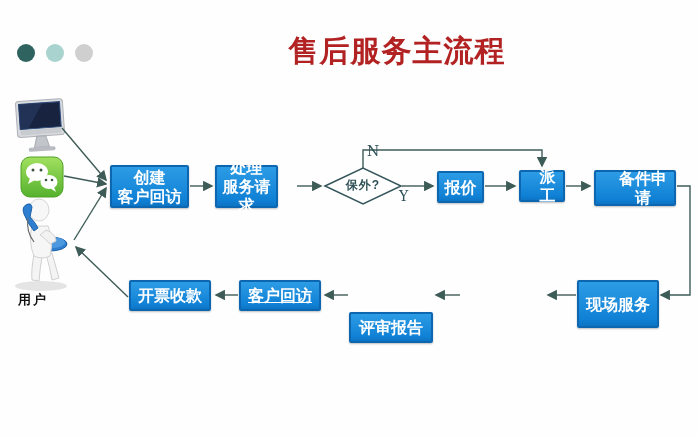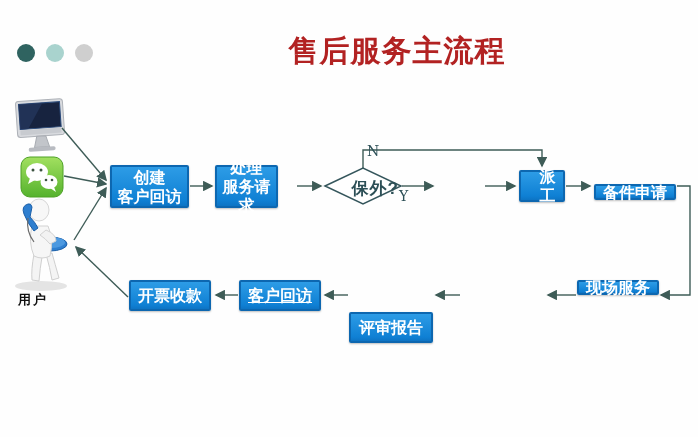--- a/index.html
+++ b/index.html
@@ -22,22 +22,22 @@
   }
   svg.overlay{position:absolute;left:0;top:0;z-index:1;}
   .fbox{
     position:absolute;z-index:2;display:flex;align-items:center;justify-content:center;
     background:linear-gradient(180deg,#2d9ce6 0%,#0f80d4 85%,#0d74c4 100%);
     border:2px solid #0d67b0;border-radius:2px;color:#ffffff;font-weight:bold;
     text-align:center;font-size:16px;line-height:19px;white-space:pre-line;
     box-shadow:0 1px 2px rgba(0,0,0,0.25);box-sizing:border-box;
   }
   .decision-label{
-    position:absolute;z-index:2;left:327px;top:177px;width:72px;text-align:right;
-    font-size:17px;font-weight:bold;color:#2c4f56;letter-spacing:1px;
+    position:absolute;z-index:2;left:327px;top:177px;width:72px;text-align:center;
+    font-size:12px;font-weight:bold;color:#2c4f56;letter-spacing:1px;
   }
   .branch-label{
     position:absolute;z-index:2;font-size:14px;color:#2c4f56;
     font-family:"DejaVu Serif", serif;
   }
   .n-label{left:367px;top:143px;}
   .y-label{left:399px;top:188px;}
 </style>
 </head>
 <body>
@@ -130,25 +130,26 @@
       <line x1="238" y1="295" x2="216" y2="295" marker-end="url(#arw)"></line>
       <line x1="128" y1="297" x2="76" y2="247" marker-end="url(#arw)"></line>
     </g>
     <polygon points="325,186 363,168 401,186 363,204" fill="#ffffff" stroke="#35565c" stroke-width="1.5"></polygon>
   </svg>
 
   <div class="fbox" style="left:110px;top:165px;width:79px;height:43px;">创建
 客户回访</div>
   <div class="fbox" style="left:215px;top:165px;width:63px;height:43px;">处理
 服务请求</div>
+  <div class="fbox" style="left:437px;top:171px;width:47px;height:32px;">报价</div>
   <div class="fbox" style="left:519px;top:170px;width:46px;height:32px;padding-left:11px;">派工</div>
-  <div class="fbox" style="left:594px;top:184px;width:82px;height:16px;">备件申请</div>
+  <div class="fbox" style="left:594px;top:170px;width:82px;height:36px;padding-left:16px;">备件申请</div>
 
   <div class="decision-label">保外?</div>
   <div class="branch-label n-label">N</div>
   <div class="branch-label y-label">Y</div>
 
-  <div class="fbox" style="left:577px;top:280px;width:82px;height:15px;">现场服务</div>
+  <div class="fbox" style="left:577px;top:280px;width:82px;height:48px;">现场服务</div>
   <div class="fbox" style="left:349px;top:280px;width:84px;height:31px;margin-top:32px;">评审报告</div>
   <div class="fbox" style="left:239px;top:280px;width:82px;height:31px;text-decoration:underline;">客户回访</div>
   <div class="fbox" style="left:129px;top:280px;width:82px;height:31px;">开票收款</div>
 
 </div>
 
 </body></html>

